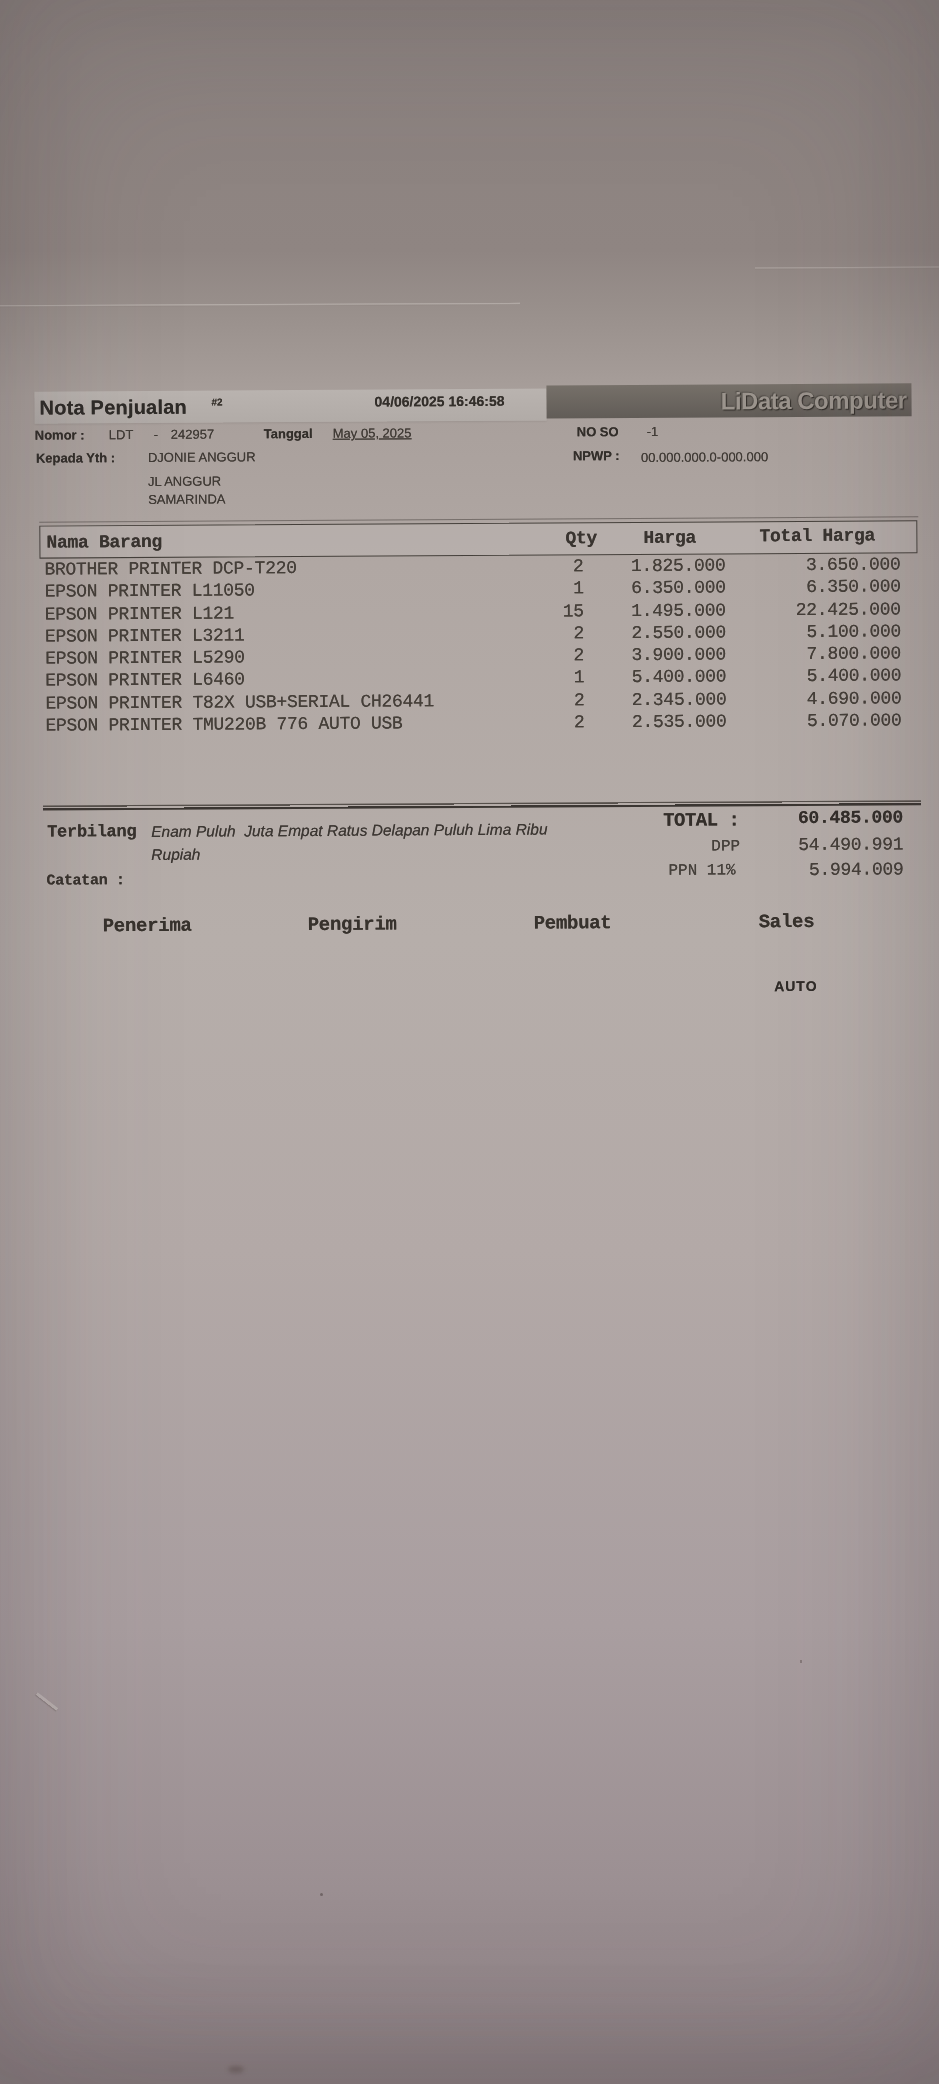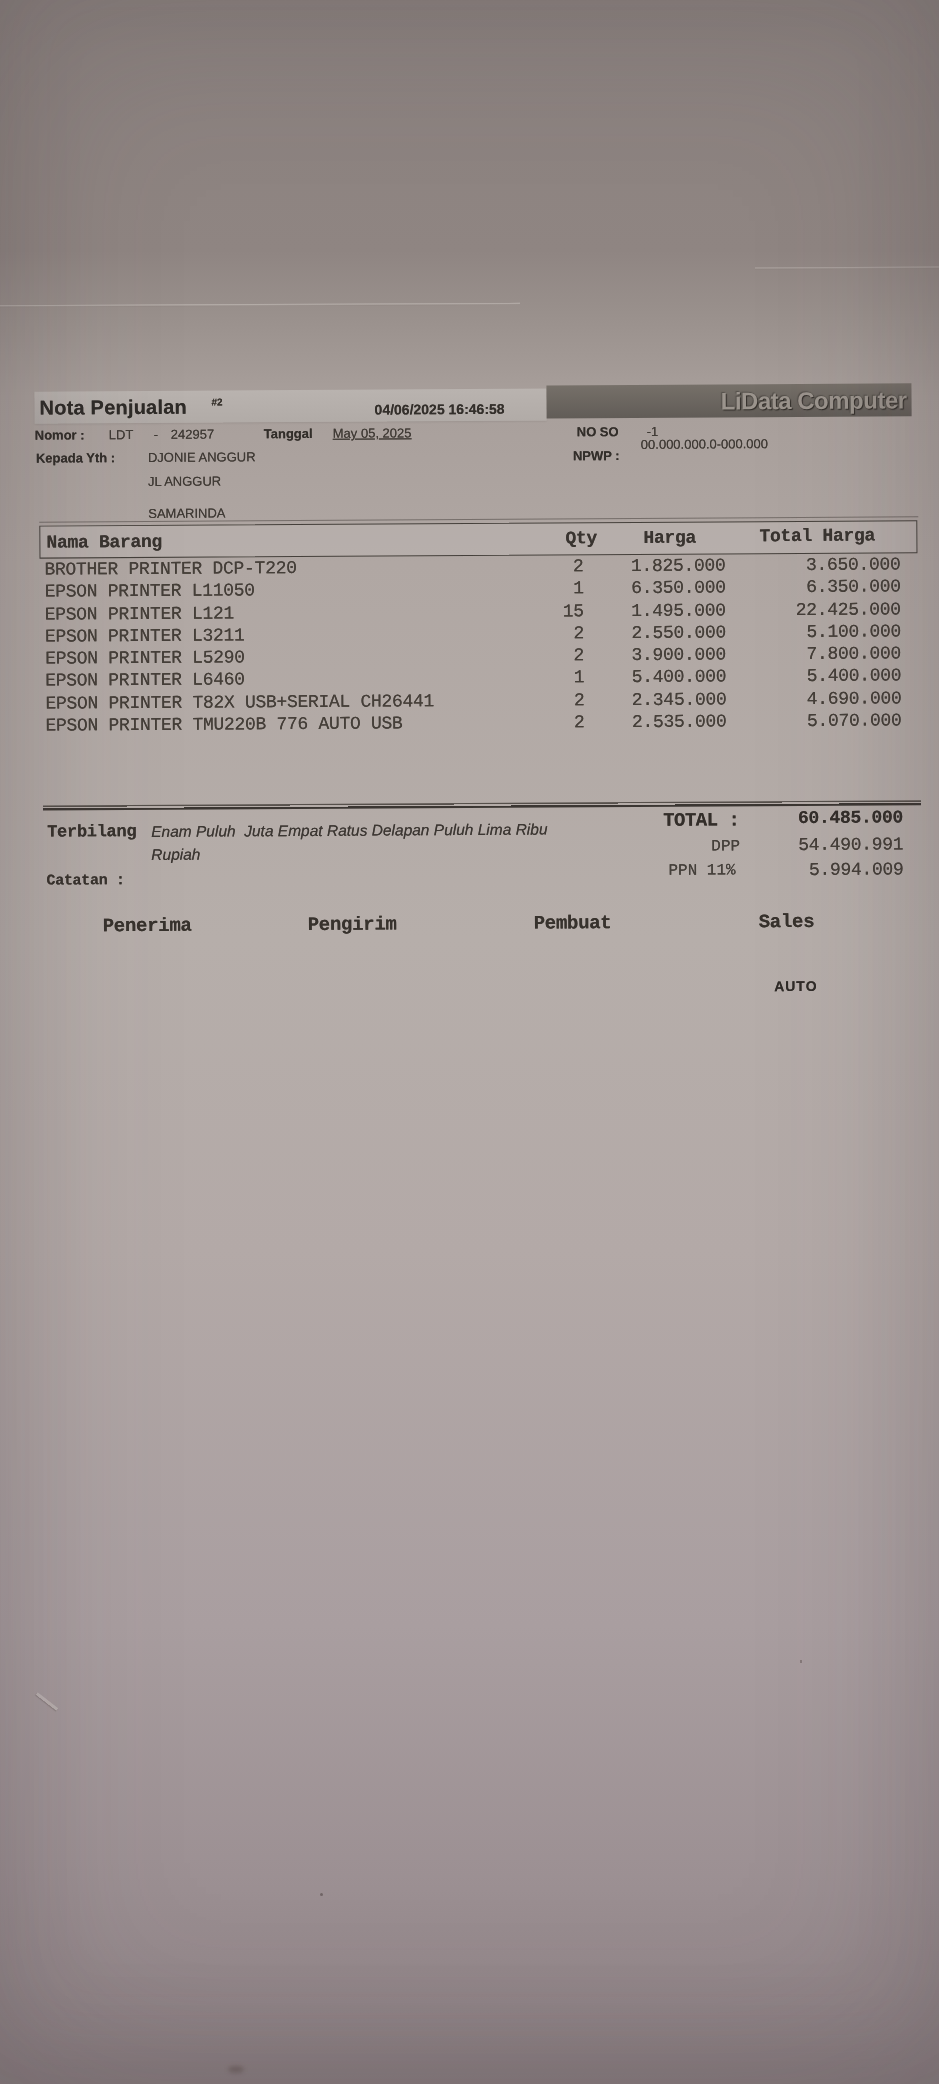--- a/index.html
+++ b/index.html
@@ -34,21 +34,21 @@
   .speck1{left:320px;top:1893px;width:3px;height:3px;border-radius:50%;background:rgba(70,60,58,.5);}
   .speck2{left:800px;top:1660px;width:2px;height:3px;background:rgba(80,70,66,.4);}
   .smudge{left:228px;top:2066px;width:16px;height:7px;border-radius:50%;
     background:rgba(88,73,70,.45);filter:blur(2px);}
 
   
   .band-left{left:36px;top:389px;width:512px;height:32px;
     background:linear-gradient(180deg,#b9b3af,#b1aba7);box-shadow:0 1px 2px rgba(0,0,0,.08);}
   .title{left:5px;top:5px;font-size:20px;font-weight:bold;color:#2e2b28;letter-spacing:.2px;}
   .copy{left:177px;top:6px;font-size:10px;font-weight:bold;color:#38342f;}
-  .datetime{left:340px;top:12px;font-size:14px;font-weight:bold;color:#332f2b;}
+  .datetime{left:340px;top:4px;font-size:14px;font-weight:bold;color:#332f2b;}
   .band-right{left:548px;top:386px;width:365px;height:33px;
     background:linear-gradient(180deg,#767069,#615c57);}
   .brand{position:absolute;right:5px;top:3px;font-size:24px;font-weight:800;
     color:#9b948d;letter-spacing:-.5px;
     text-shadow:1px 1px 1px rgba(35,31,28,.8),-1px -1px 1px rgba(35,31,28,.35);}
 
   .meta{font-size:13px;color:#403b36;}
   .lbl{font-weight:bold;color:#322e2a;}
 
   
@@ -111,23 +111,23 @@
     <span class="abs meta sans" style="left:155px;top:425px;">-</span>
     <span class="abs meta sans" style="left:172px;top:425px;">242957</span>
     <span class="abs meta lbl sans" style="left:265px;top:425px;">Tanggal</span>
     <span class="abs meta sans" style="left:334px;top:425px;text-decoration:underline;">May 05, 2025</span>
     <span class="abs meta lbl sans" style="left:578px;top:425px;">NO SO</span>
     <span class="abs meta sans" style="left:648px;top:425px;">-1</span>
 
     <span class="abs meta lbl sans" style="left:37px;top:448px;">Kepada Yth :</span>
     <span class="abs meta sans" style="left:149px;top:448px;">DJONIE ANGGUR</span>
     <span class="abs meta lbl sans" style="left:574px;top:449px;">NPWP :</span>
-    <span class="abs meta sans" style="left:642px;top:438px;text-align:right;">00.000.000.0-000.000</span>
+    <span class="abs meta sans" style="left:642px;top:451px;text-align:right;">00.000.000.0-000.000</span>
     <span class="abs meta sans" style="left:149px;top:472px;">JL ANGGUR</span>
-    <span class="abs meta sans" style="left:149px;top:504px;">SAMARINDA</span>
+    <span class="abs meta sans" style="left:149px;top:490px;">SAMARINDA</span>
 
     <div class="abs preline"></div>
     <div class="abs headbox"></div>
     <span class="abs th mono" style="left:47px;top:530px;">Nama Barang</span>
     <span class="abs th mono" style="left:566px;top:529px;">Qty</span>
     <span class="abs th mono" style="left:644px;top:529px;">Harga</span>
     <span class="abs th mono" style="left:760px;top:528px;">Total Harga</span>
 
     <div class="abs items mono">
       <div class="item-row">

